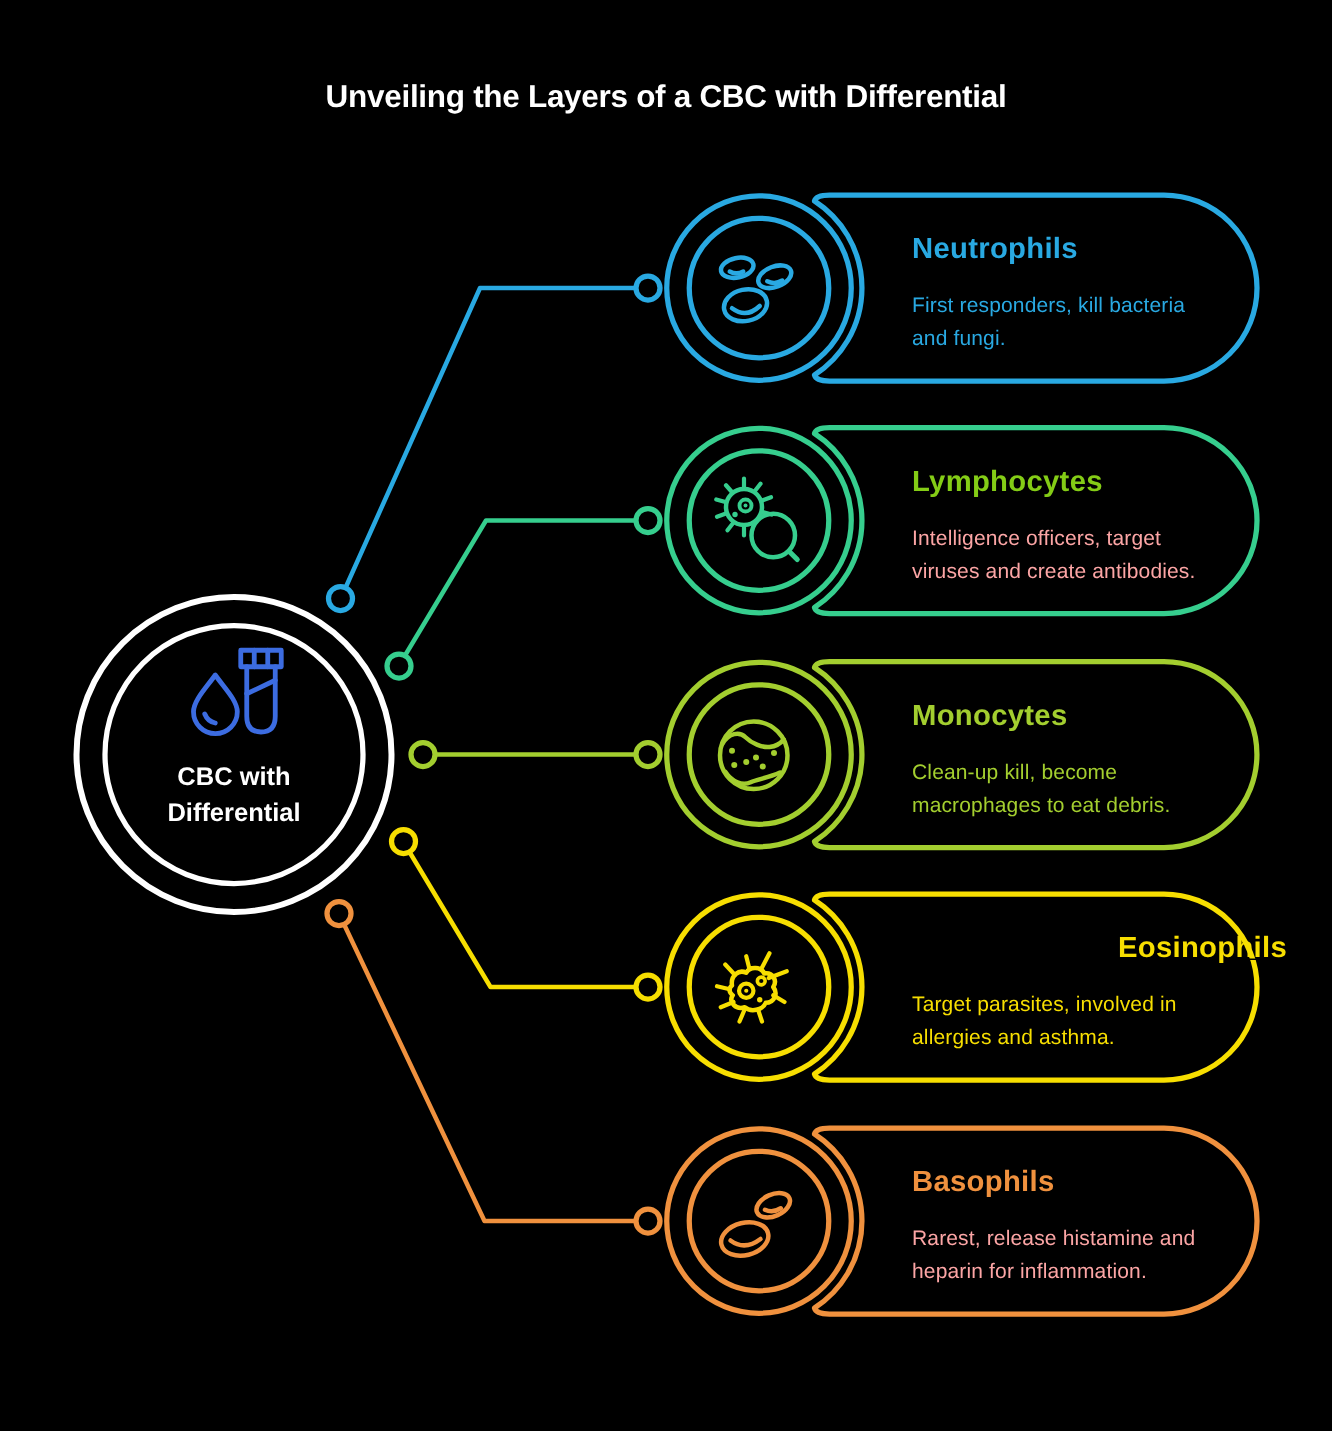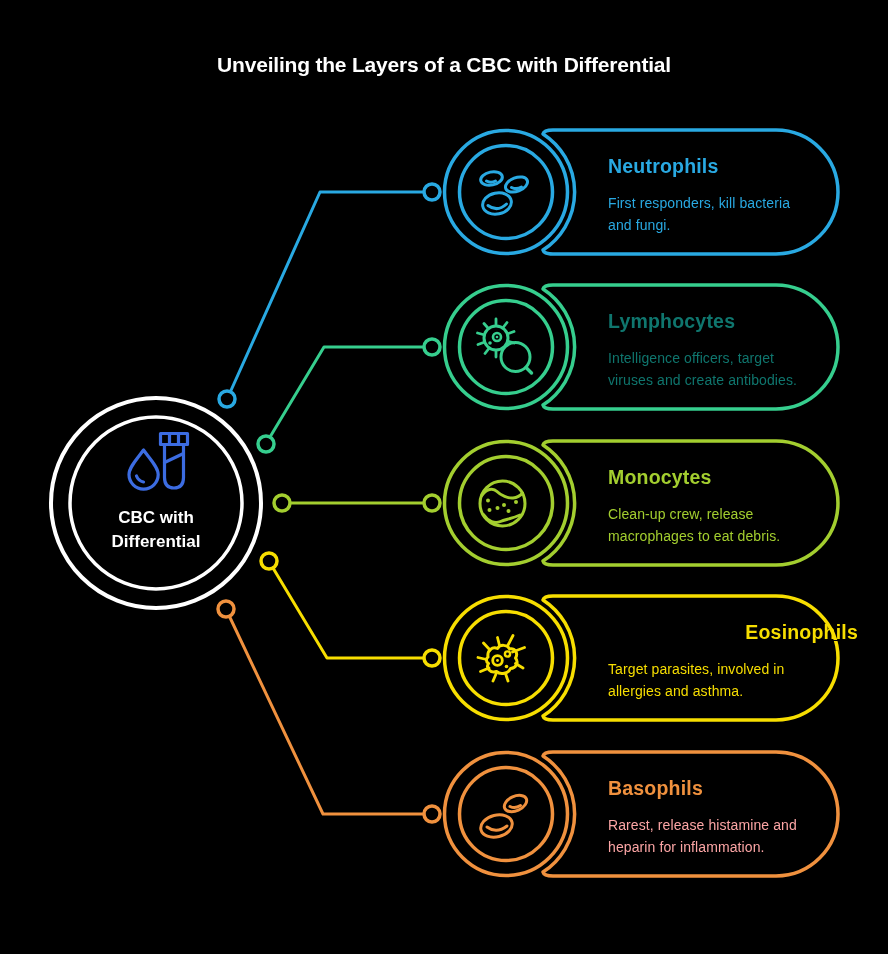--- a/index.html
+++ b/index.html
@@ -168,31 +168,31 @@
 
 <div class="card-text" style="top:155px">
   <div class="card-title" style="color: rgb(41, 169, 226);">Neutrophils</div>
   <div class="card-desc" style="color: rgb(41, 169, 226);">
     <div>First responders, kill bacteria</div>
     <div>and fungi.</div>
   </div>
 </div>
 
 <div class="card-text" style="top:310px">
-  <div class="card-title" style="color: #0f766e;">Lymphocytes</div>
-  <div class="card-desc" style="color: #0f766e; margin-top: 12px;">
+  <div class="card-title" style="color: #84cc16;">Lymphocytes</div>
+  <div class="card-desc" style="color: #fca5a5; margin-top: 12px;">
     <div>Intelligence officers, target</div>
     <div>viruses and create antibodies.</div>
   </div>
 </div>
 
 <div class="card-text" style="top:466px">
   <div class="card-title" style="color: rgb(163, 206, 47);">Monocytes</div>
   <div class="card-desc" style="color: rgb(163, 206, 47);">
-    <div>Clean-up crew, release</div>
+    <div>Clean-up kill, become</div>
     <div>macrophages to eat debris.</div>
   </div>
 </div>
 
 <div class="card-text" style="top:621px">
   <div class="card-title" style="color: rgb(247, 222, 0); text-align: right;">Eosinophils</div>
   <div class="card-desc" style="color: rgb(247, 222, 0);">
     <div>Target parasites, involved in</div>
     <div>allergies and asthma.</div>
   </div>

